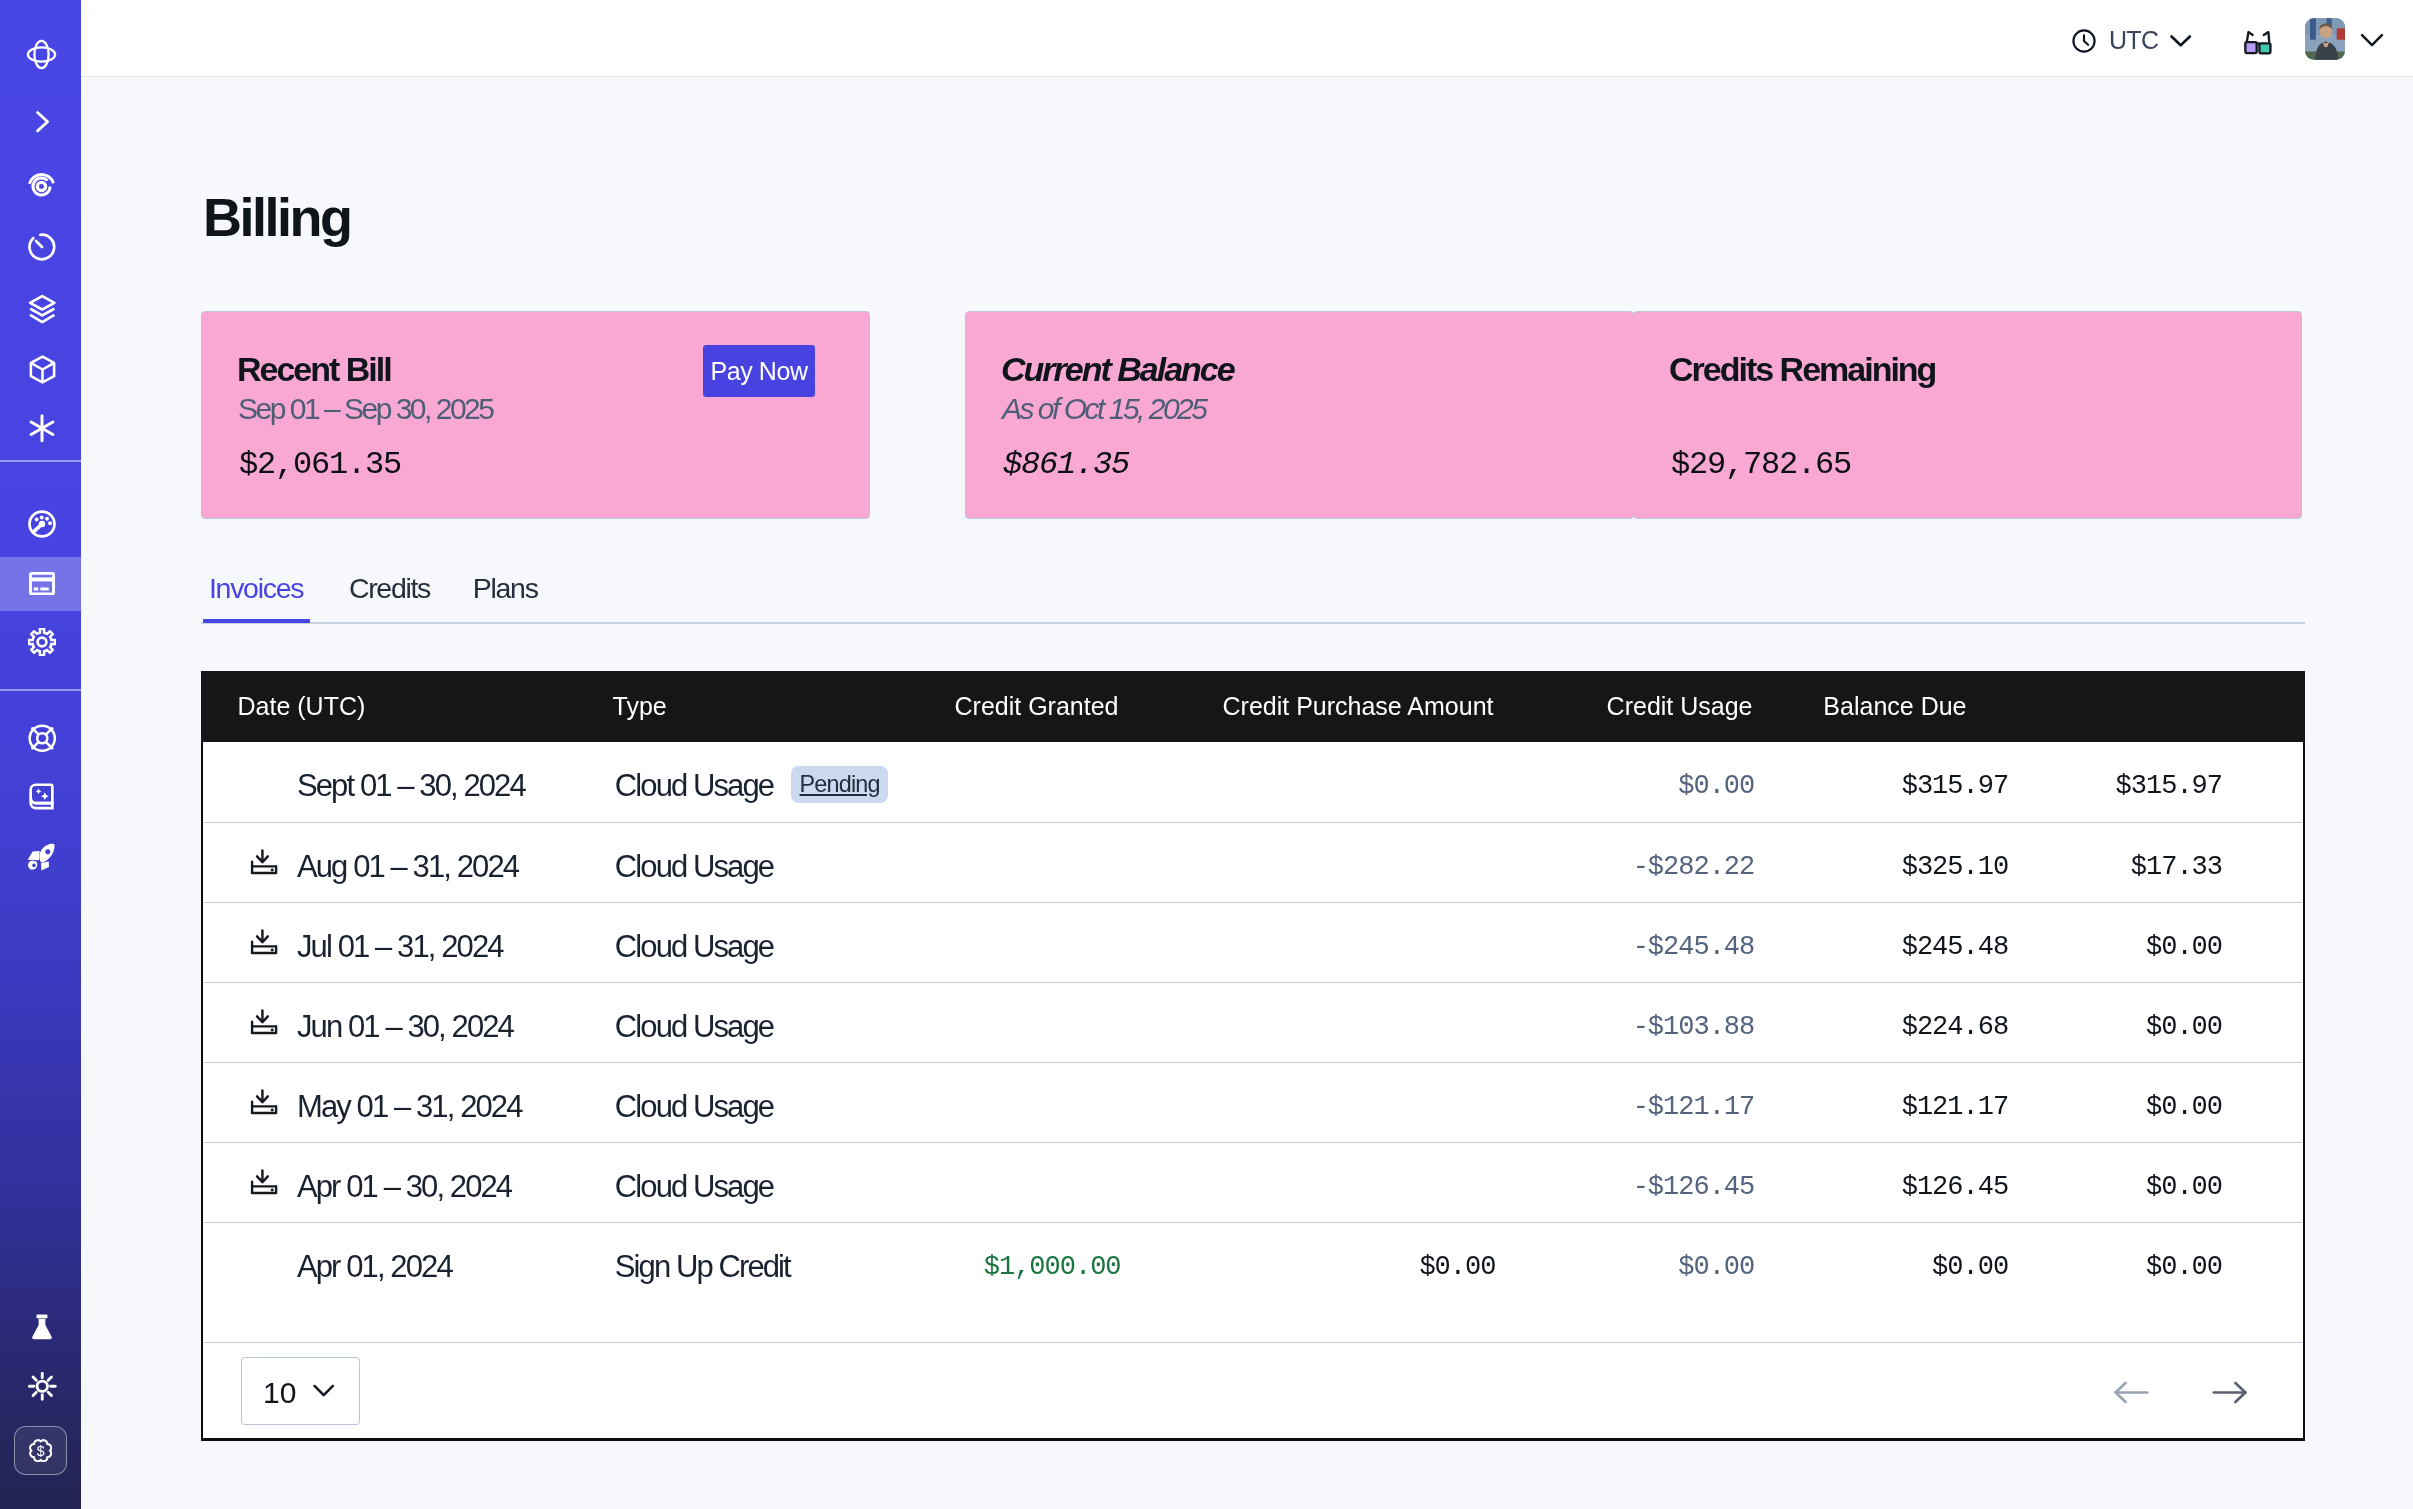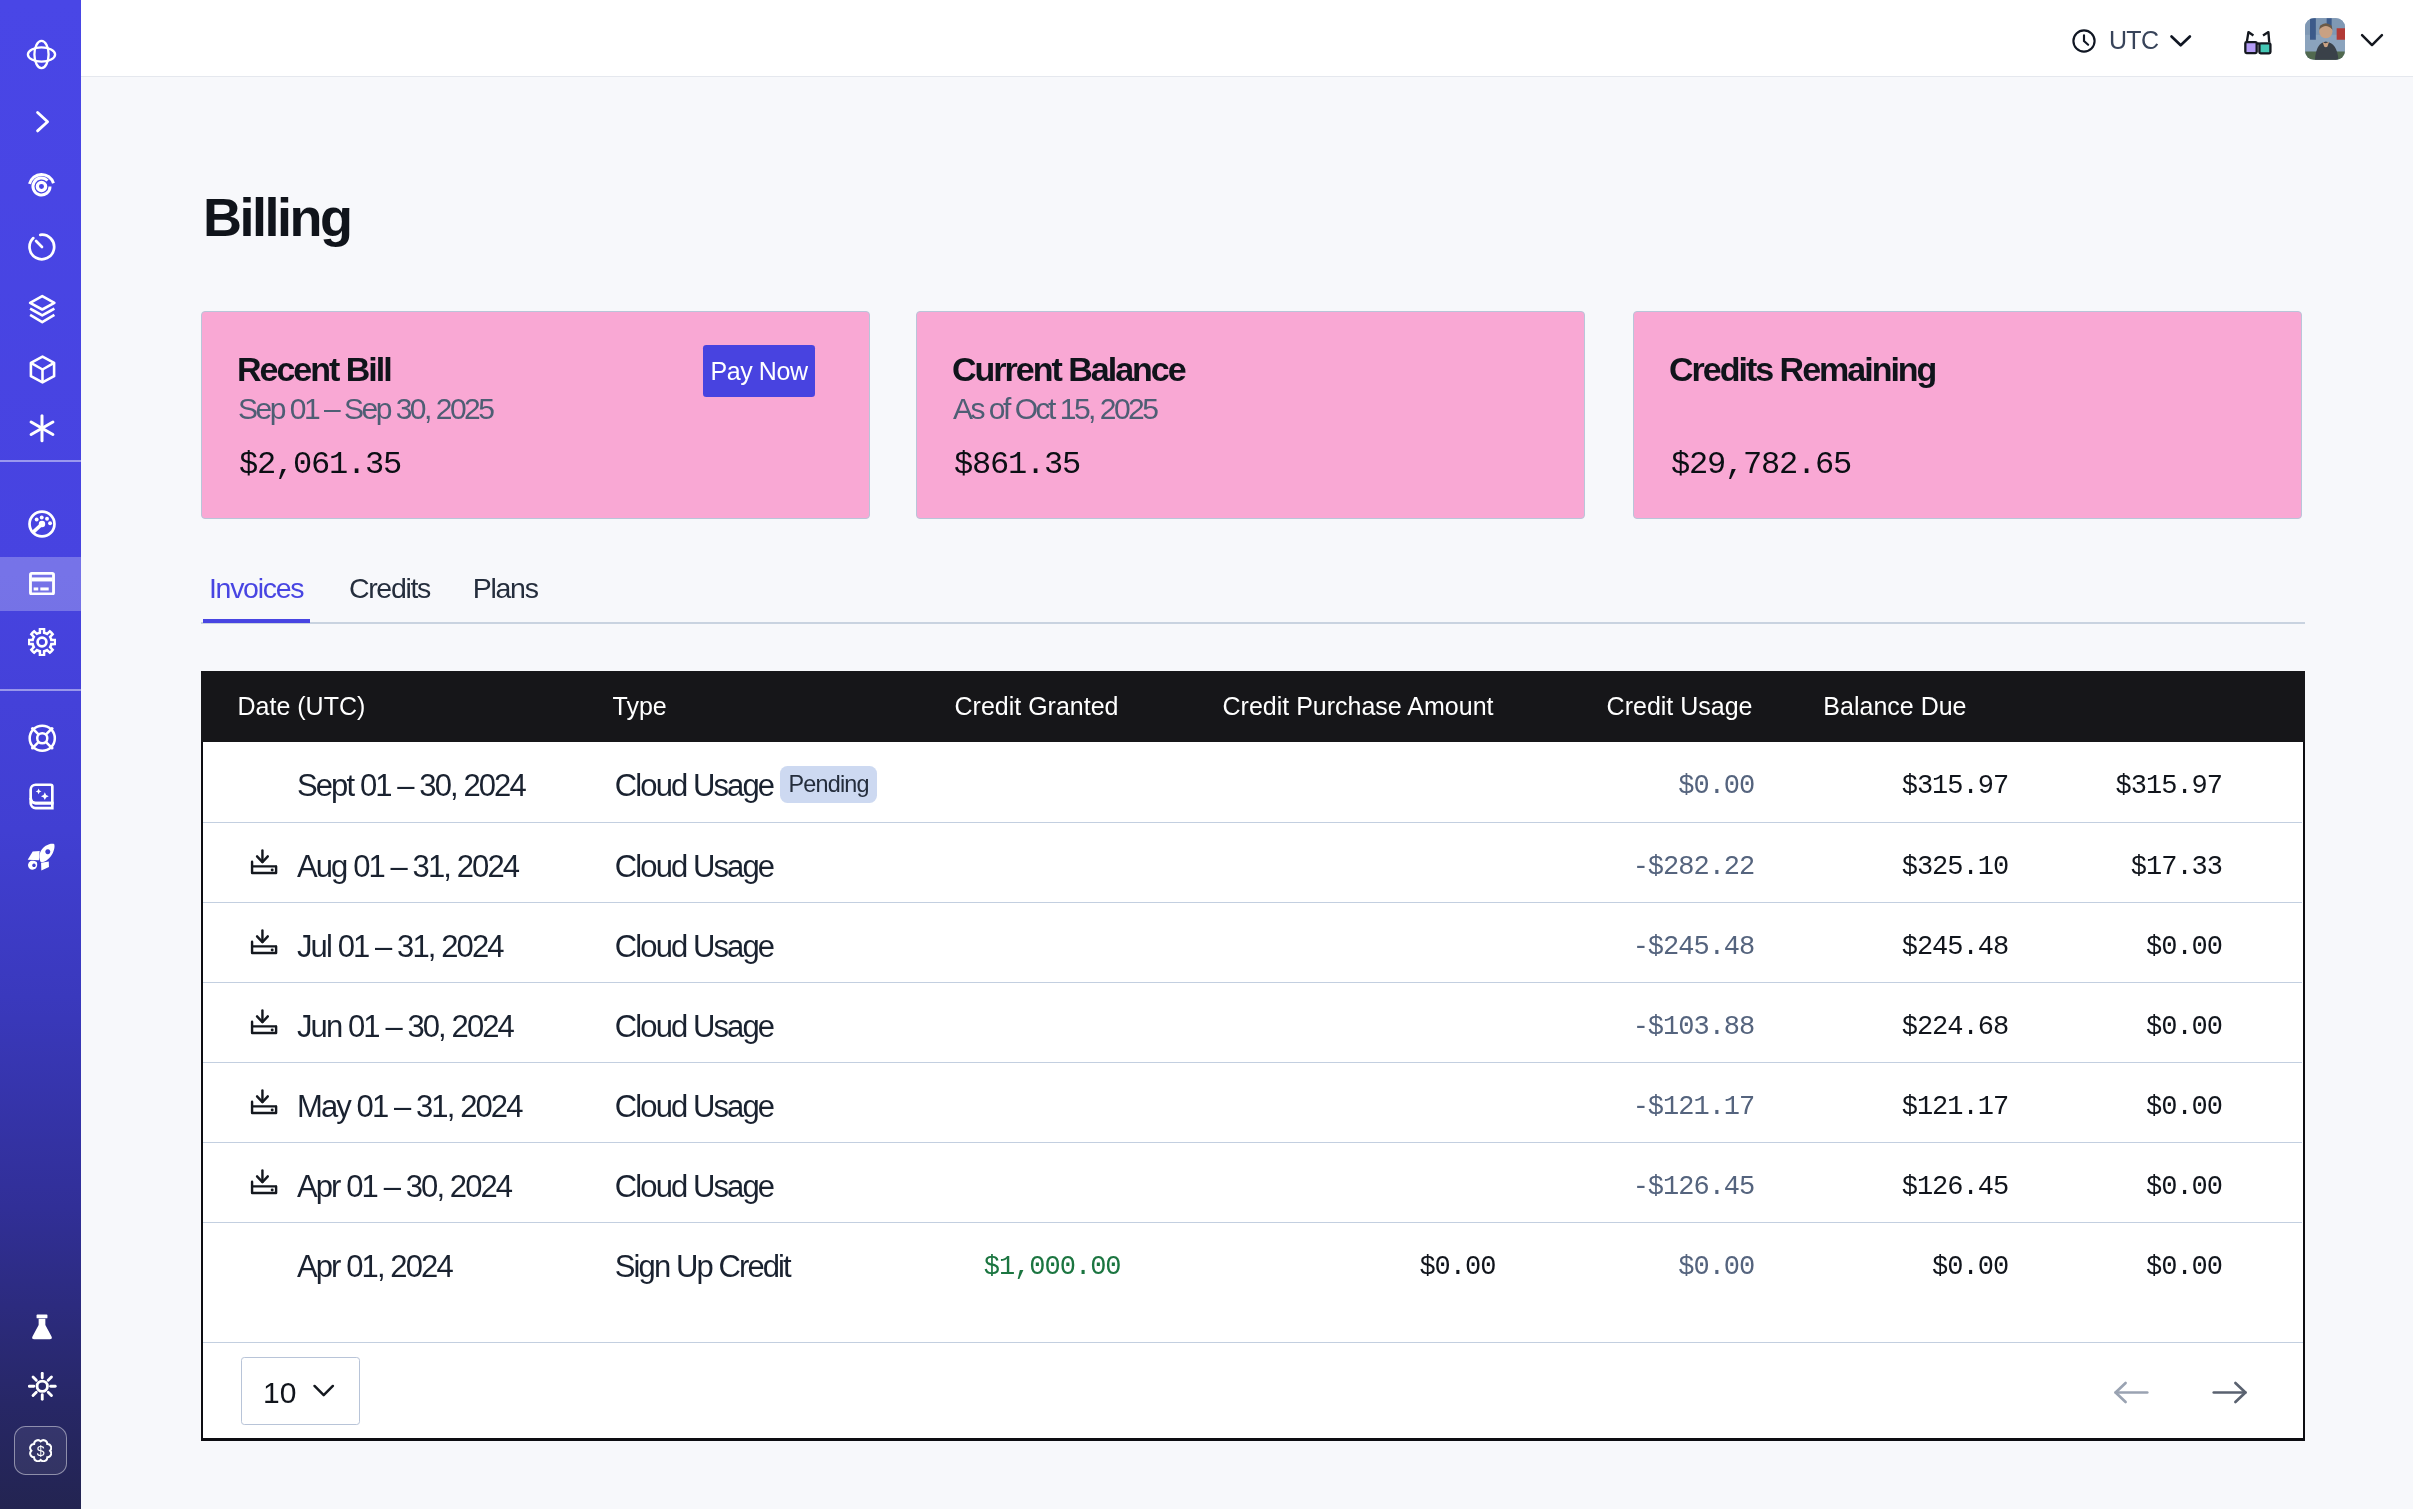--- a/index.html
+++ b/index.html
@@ -49,21 +49,21 @@
 .c3 { width:251px; justify-content:flex-end; text-align:right; }
 .c4 { width:375px; justify-content:flex-end; text-align:right; }
 .c5 { width:259px; justify-content:flex-end; text-align:right; }
 .c6 { width:254px; justify-content:flex-end; text-align:right; }
 .c7 { width:294px; padding-right:80px; justify-content:flex-end; text-align:right; }
 .num { font-family:"Liberation Mono", monospace; font-size:27px; letter-spacing:-1px; display:flex; align-items:center; justify-content:flex-end; }
 .slate { color:#55647e; }
 .dark { color:#11151c; }
 .green { color:#1b7540; }
 .dlicon { position:absolute; left:47px; top:50%; transform:translateY(-50%); }
-.badge { display:inline-block; margin-left:7px; background:#cdd9f1; color:#242d3c; font-size:23.4px; letter-spacing:-0.8px; padding:5px 8.4px 5.9px; border-radius:7.5px; position:relative; top:-1.7px; }
+.badge { display:inline-block; margin-left:18px; background:#cdd9f1; color:#242d3c; font-size:23.4px; letter-spacing:-0.8px; padding:5px 8.4px 5.9px; border-radius:7.5px; position:relative; top:-1.7px;text-decoration:underline; }
 #thead .c1 { padding-left:37px; }
 
 
 #pagefoot { height:96px; border-top:1.7px solid #c3cfe0; position:relative;margin-top:40px; }
 #pageselect { position:absolute; left:38px; top:14.2px; width:119px; height:68px; border:1.7px solid #b8c4d8; border-radius:3.3px; background:#fff; }
 #pageselect .val { position:absolute; left:21px; top:17.6px; font-size:30px; color:#10141b; }
 .arrow { position:absolute; }
 
 
 </style>
@@ -206,21 +206,21 @@
   </div>
 
   <div id="h1">Billing</div>
 
   <div class="card" style="left:201px;">
     <h3>Recent Bill</h3>
     <div class="sub">Sep 01 – Sep 30, 2025</div>
     <div class="money">$2,061.35</div>
     <div id="paynow">Pay Now</div>
   </div>
-  <div class="card" style="left:916px;">
+  <div class="card" style="left:965px;font-style:italic;">
     <h3>Current Balance</h3>
     <div class="sub">As of Oct 15, 2025</div>
     <div class="money">$861.35</div>
   </div>
   <div class="card" style="left:1633px;">
     <h3>Credits Remaining</h3>
     <div class="money">$29,782.65</div>
   </div>
 
   <div id="tabs">

